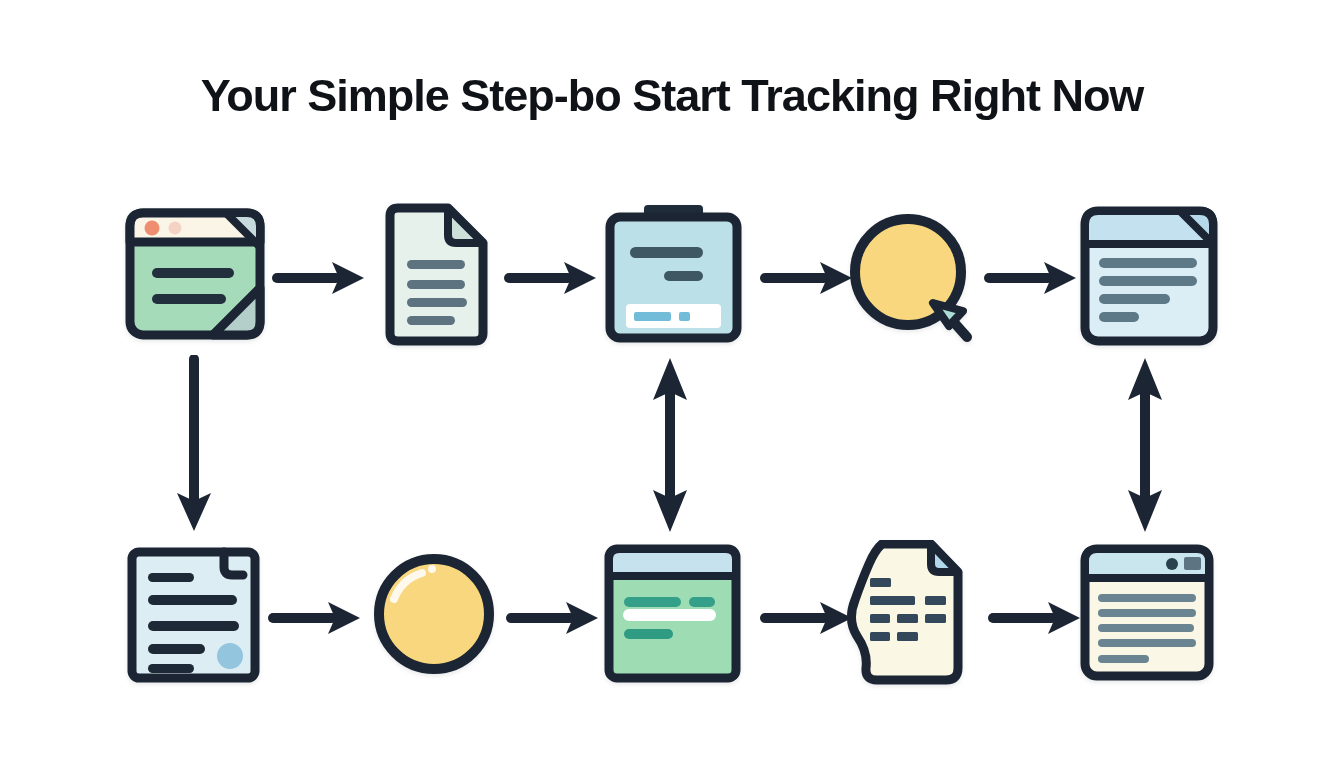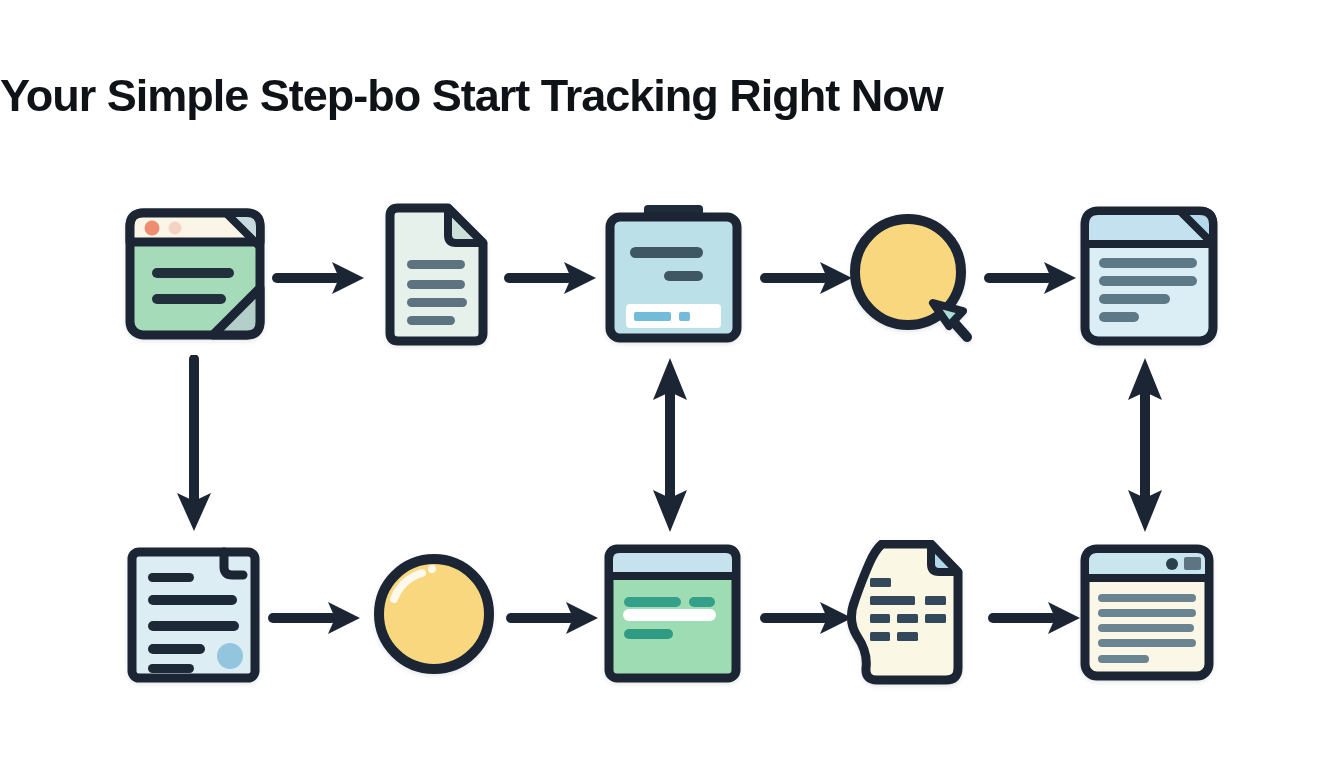--- a/index.html
+++ b/index.html
@@ -9,20 +9,21 @@
     height: 768px;
     background: #ffffff;
     overflow: hidden;
     font-family: "Liberation Sans", "DejaVu Sans", sans-serif;
   }
   .title {
     position: absolute;
     left: 0; right: 0;
     top: 70px;
     margin: 0;
+    text-align: center;
     font-size: 45px;
     font-weight: 700;
     letter-spacing: -1px;
     color: #0f1318;
   }
   .node, .arrow {
     position: absolute;
   }
   .node svg, .arrow svg {
     display: block;

